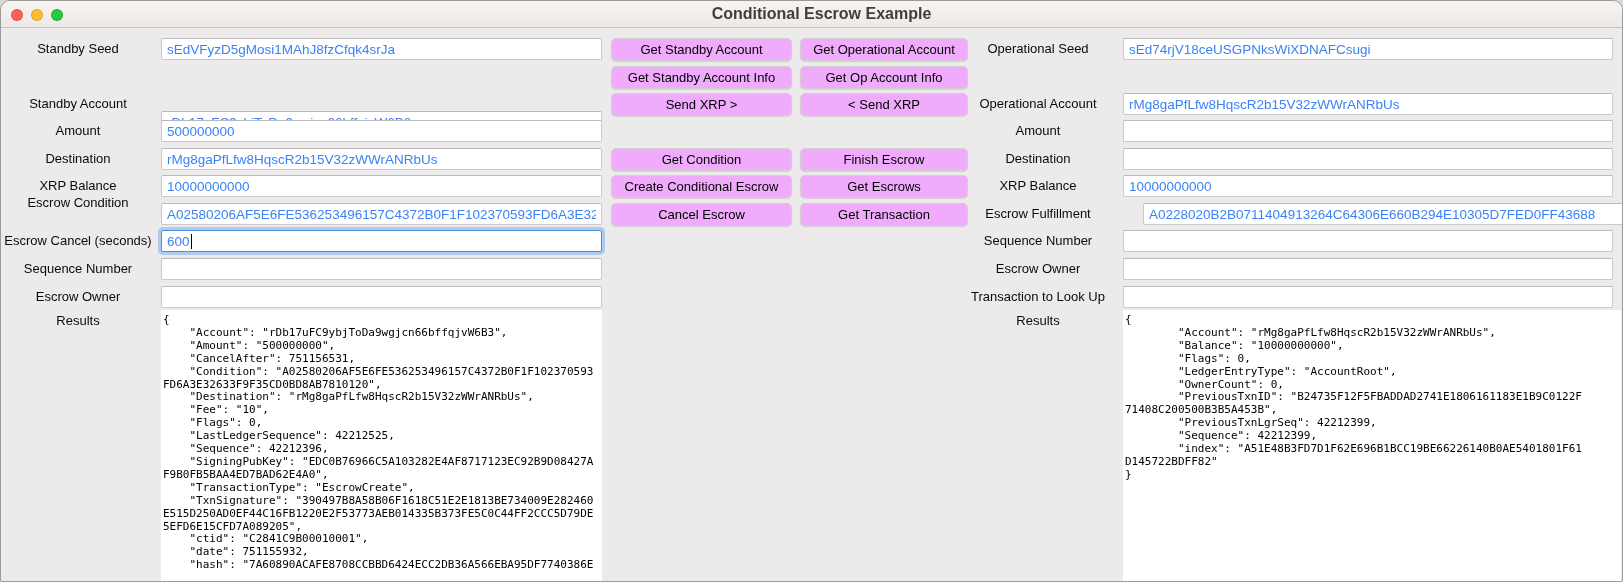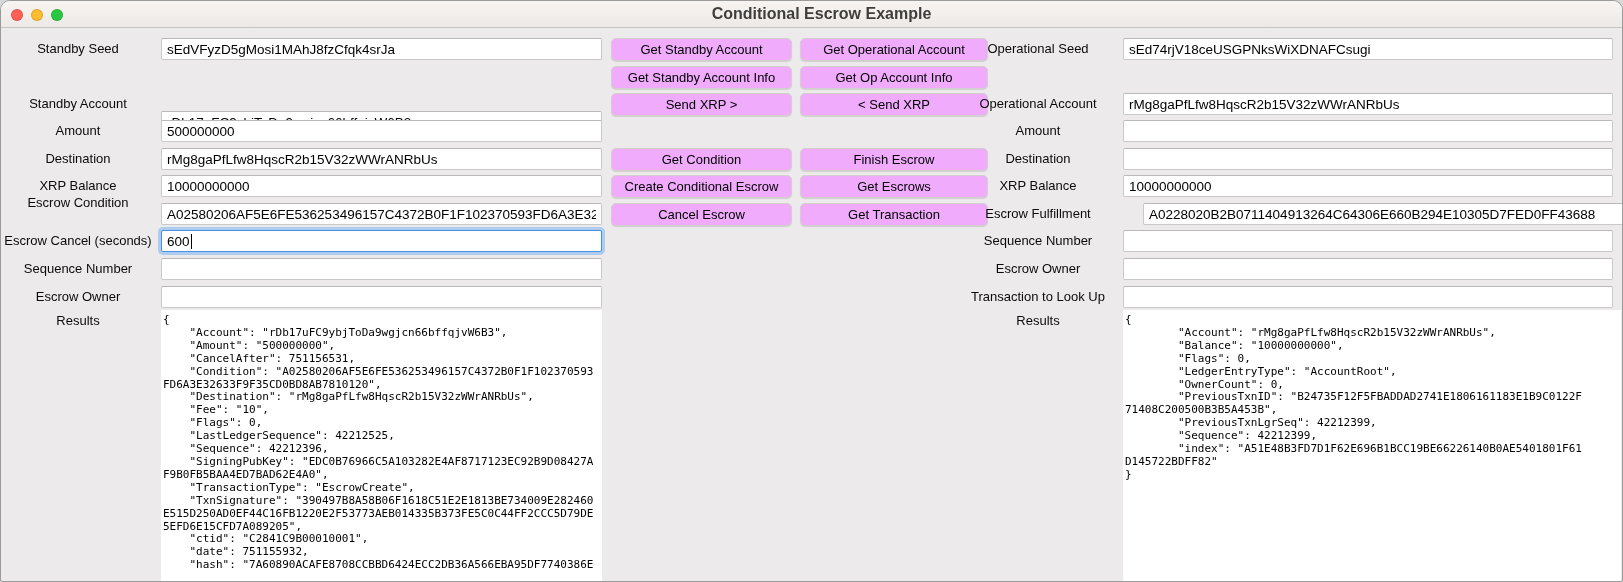--- a/index.html
+++ b/index.html
@@ -31,21 +31,21 @@
 
   .lbl { position: absolute; height: 22px; line-height: 22px; font-size: 13px; color: #0b0b0b; text-align: center; white-space: nowrap; }
   .lbl.L { left: 0; width: 154px; }
   .lbl.R { left: 958px; width: 158px; }
 
   .fld {
     position: absolute; height: 22px;
     border: 1px solid #c9c9c9; border-top-color: #b9b9b9;
     border-radius: 2px; background: #fff;
     font-family: "Liberation Sans", sans-serif;
-    font-size: 13.5px; color: #000000;
+    font-size: 13.5px; color: #3b82f6;
     padding: 0 5px;
   }
   .fld.L { left: 160px; width: 441px; }
   .fld.R { left: 1122px; width: 490px; }
   .fld.focused {
     display: flex; align-items: center;
     border: 1px solid #4a90e2;
     box-shadow: 0 0 0 3px #aecbf0;
   }
   .caret { width: 1px; height: 15px; background: #000; margin-left: 1px; }
@@ -55,21 +55,21 @@
     background: #f0abfc;
     border: 1px solid #d2d0ce;
     border-radius: 5px;
     box-shadow: 0 1px 1px rgba(0,0,0,.12);
     font-family: "Liberation Sans", sans-serif;
     font-size: 13px; color: #000;
     text-align: center; line-height: 20px;
     cursor: default;
   }
   .btn.c1 { left: 610px; width: 181px; }
-  .btn.c2 { left: 799px; width: 188px; }
+  .btn.c2 { left: 799px; width: 168px; }
 
   .results {
     position: absolute; top: 281px; bottom: 0;
     background: #fff;
     font-family: "DejaVu Sans Mono", monospace;
     font-size: 11px; line-height: 12.9px;
     white-space: pre; overflow: hidden;
     color: #000;
     padding: 4px 0 0 2px;
   }

